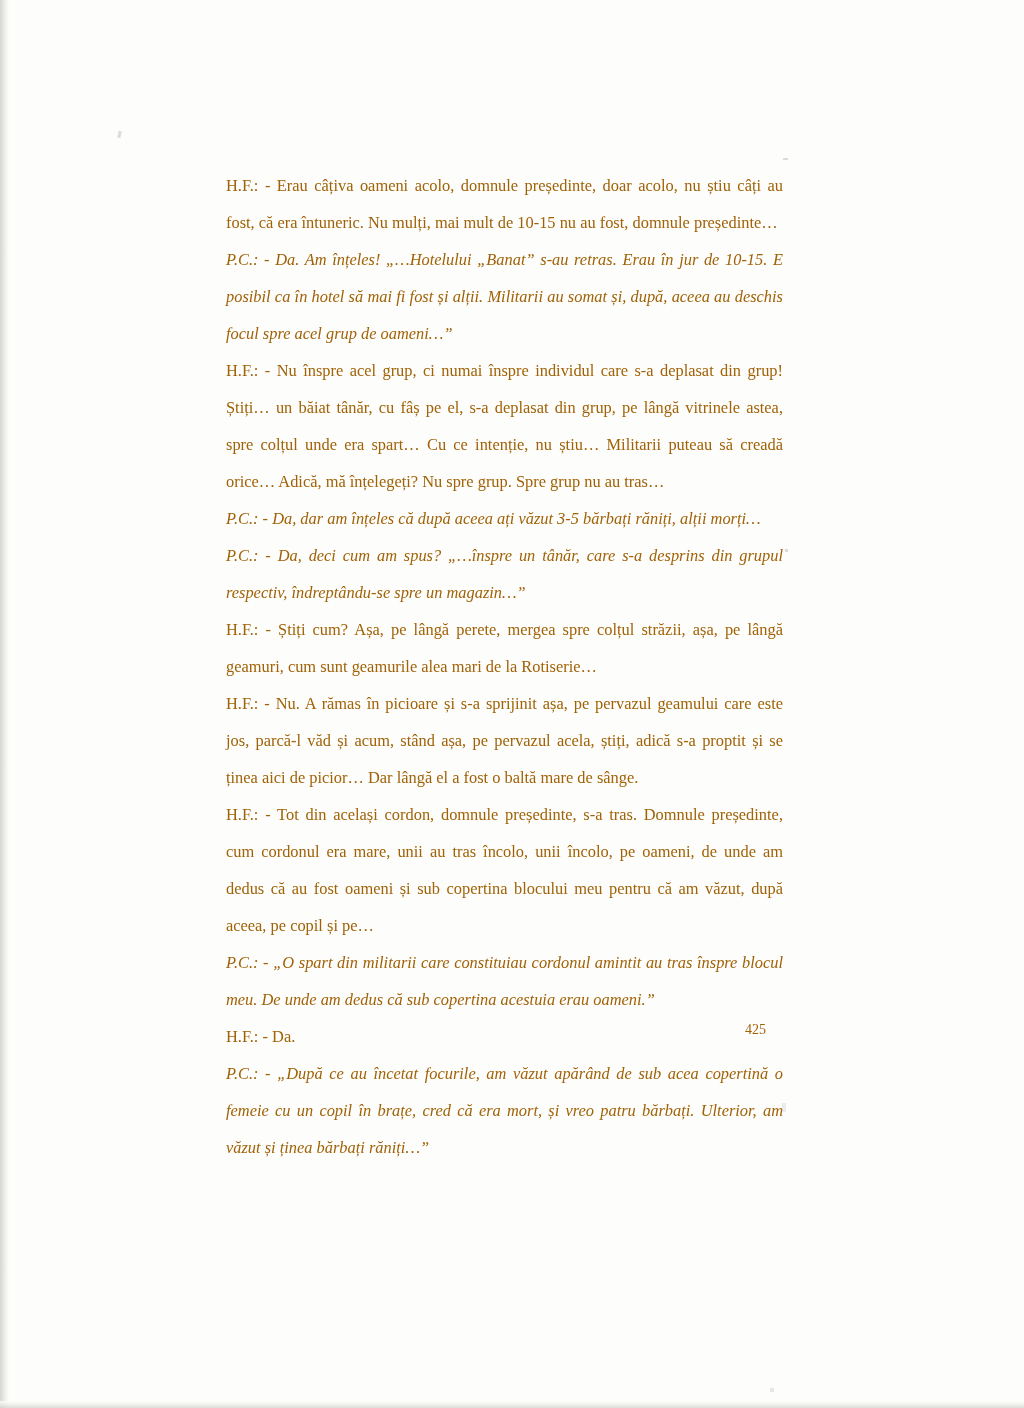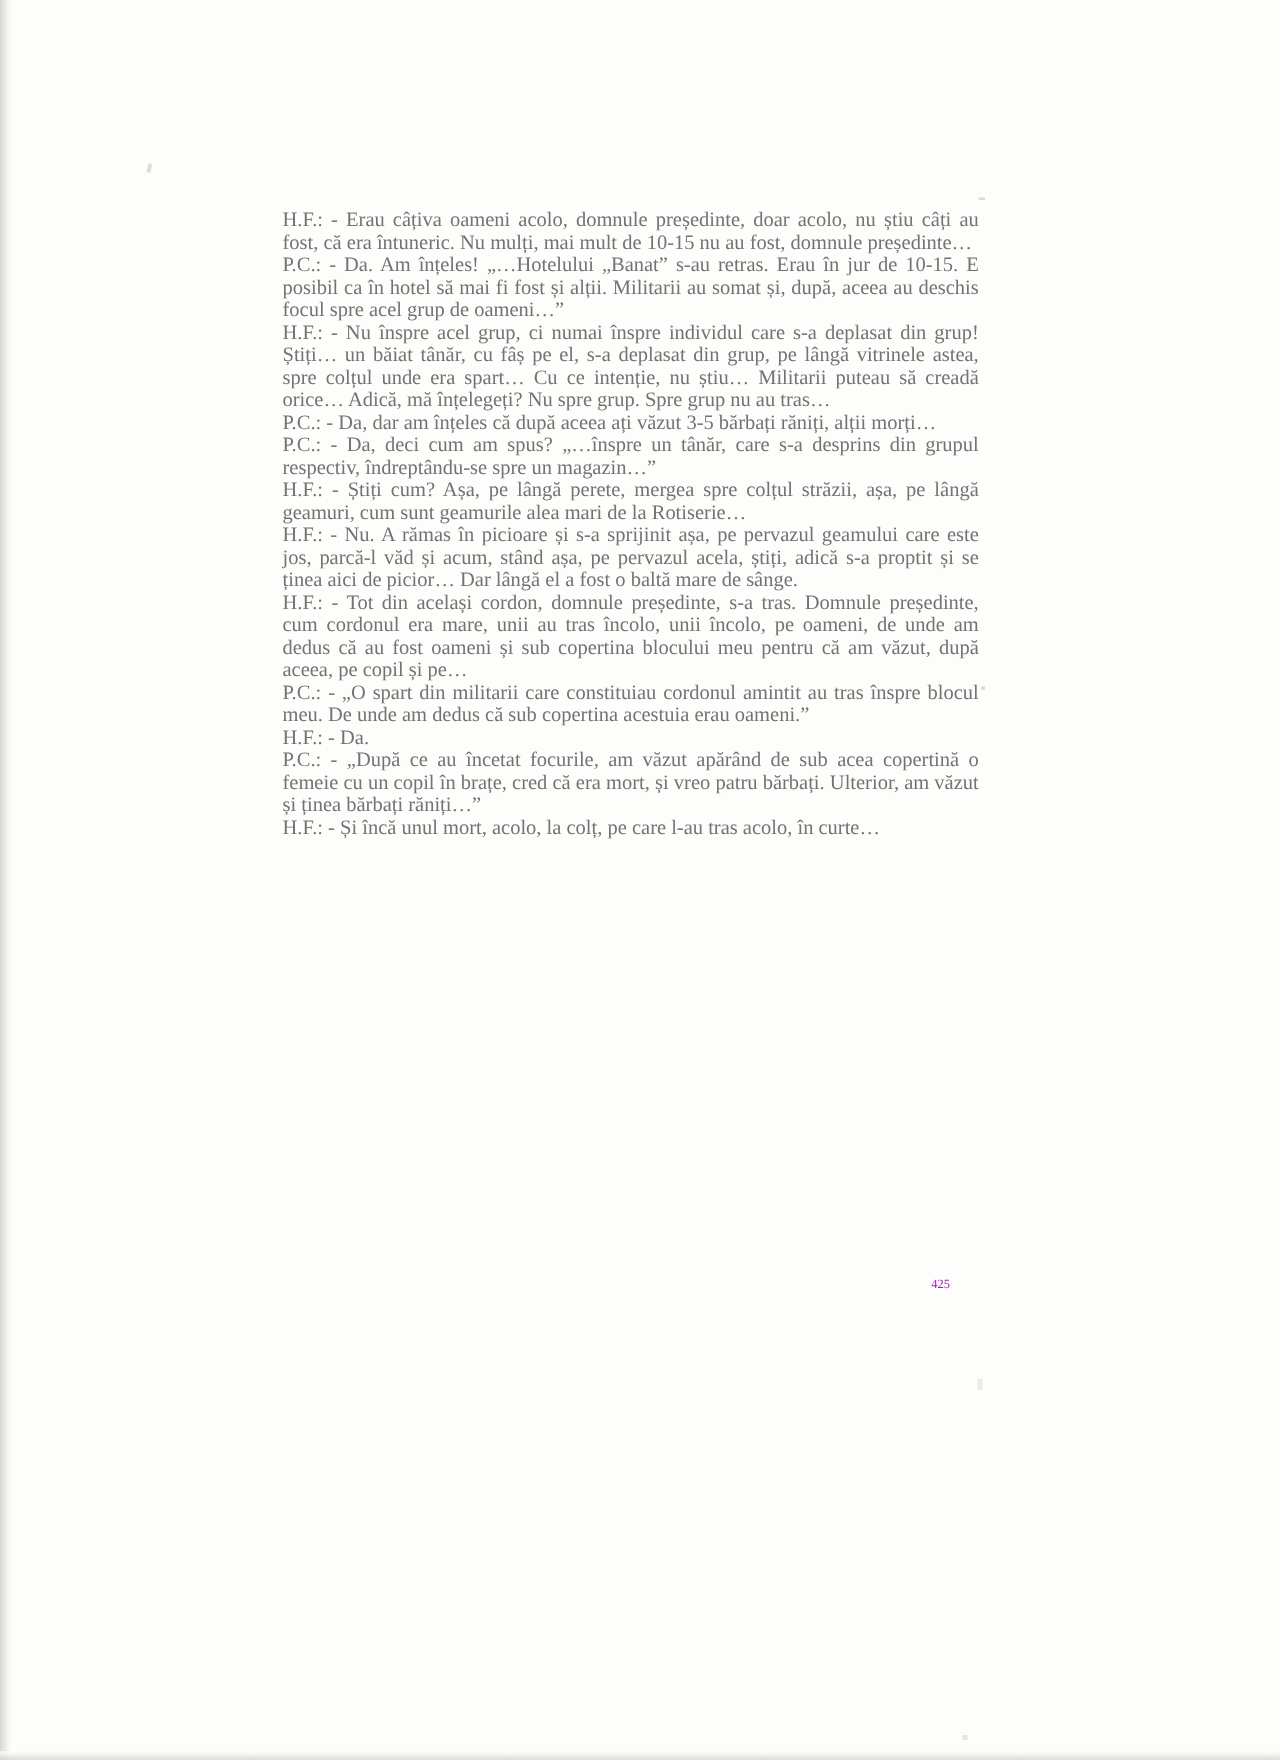--- a/index.html
+++ b/index.html
@@ -34,38 +34,39 @@
     left: 0; bottom: 0;
     width: 1024px; height: 7px;
     background: linear-gradient(to top, #d5d5d0, #f4f4f0 70%, #fdfdfb);
     opacity: .8;
   }
   .text-column {
     position: absolute;
     left: 226px;
     top: 167px;
     width: 557px;
-    color: #737373;
+    color: #a16207;
     font-size: 16.4px;
-    line-height: 18px;
+    line-height: 37px;
     text-align: justify;
     text-justify: inter-word;
   }
   .para {
     margin: 0;
     text-indent: 0;
   }
   .para.italic {
+    font-style: italic;
   }
   .page-number {
     position: absolute;
     left: 745px;
     top: 1022px;
-    font-size: 10px;
-    color: #a21caf;
+    font-size: 14px;
+    color: #a16207;
     font-family: "Liberation Serif", serif;
   }
   
   .speck {
     position: absolute;
     background: #b9b9b4;
     opacity: .5;
   }
   .speck.s1 { left: 118px; top: 131px; width: 3px; height: 7px; transform: rotate(12deg); }
   .speck.s2 { left: 783px; top: 158px; width: 5px; height: 2px; }
@@ -91,16 +92,15 @@
   <p class="para italic">P.C.: - Da. Am înțeles! „…Hotelului „Banat” s-au retras. Erau în jur de 10-15. E posibil ca în hotel să mai fi fost și alții. Militarii au somat și, după, aceea au deschis focul spre acel grup de oameni…”</p>
   <p class="para">H.F.: - Nu înspre acel grup, ci numai înspre individul care s-a deplasat din grup! Știți… un băiat tânăr, cu fâș pe el, s-a deplasat din grup, pe lângă vitrinele astea, spre colțul unde era spart… Cu ce intenție, nu știu… Militarii puteau să creadă orice… Adică, mă înțelegeți? Nu spre grup. Spre grup nu au tras…</p>
   <p class="para italic">P.C.: - Da, dar am înțeles că după aceea ați văzut 3-5 bărbați răniți, alții morți…</p>
   <p class="para italic">P.C.: - Da, deci cum am spus? „…înspre un tânăr, care s-a desprins din grupul respectiv, îndreptându-se spre un magazin…”</p>
   <p class="para">H.F.: - Știți cum? Așa, pe lângă perete, mergea spre colțul străzii, așa, pe lângă geamuri, cum sunt geamurile alea mari de la Rotiserie…</p>
   <p class="para">H.F.: - Nu. A rămas în picioare și s-a sprijinit așa, pe pervazul geamului care este jos, parcă-l văd și acum, stând așa, pe pervazul acela, știți, adică s-a proptit și se ținea aici de picior… Dar lângă el a fost o baltă mare de sânge.</p>
   <p class="para">H.F.: - Tot din același cordon, domnule președinte, s-a tras. Domnule președinte, cum cordonul era mare, unii au tras încolo, unii încolo, pe oameni, de unde am dedus că au fost oameni și sub copertina blocului meu pentru că am văzut, după aceea, pe copil și pe…</p>
   <p class="para italic">P.C.: - „O spart din militarii care constituiau cordonul amintit au tras înspre blocul meu. De unde am dedus că sub copertina acestuia erau oameni.”</p>
   <p class="para">H.F.: - Da.</p>
   <p class="para italic">P.C.: - „După ce au încetat focurile, am văzut apărând de sub acea copertină o femeie cu un copil în brațe, cred că era mort, și vreo patru bărbați. Ulterior, am văzut și ținea bărbați răniți…”</p>
-  <p class="para">H.F.: - Și încă unul mort, acolo, la colț, pe care l-au tras acolo, în curte…</p>
 </div>
 
 <div class="page-number">425</div>
 
 </body></html>

